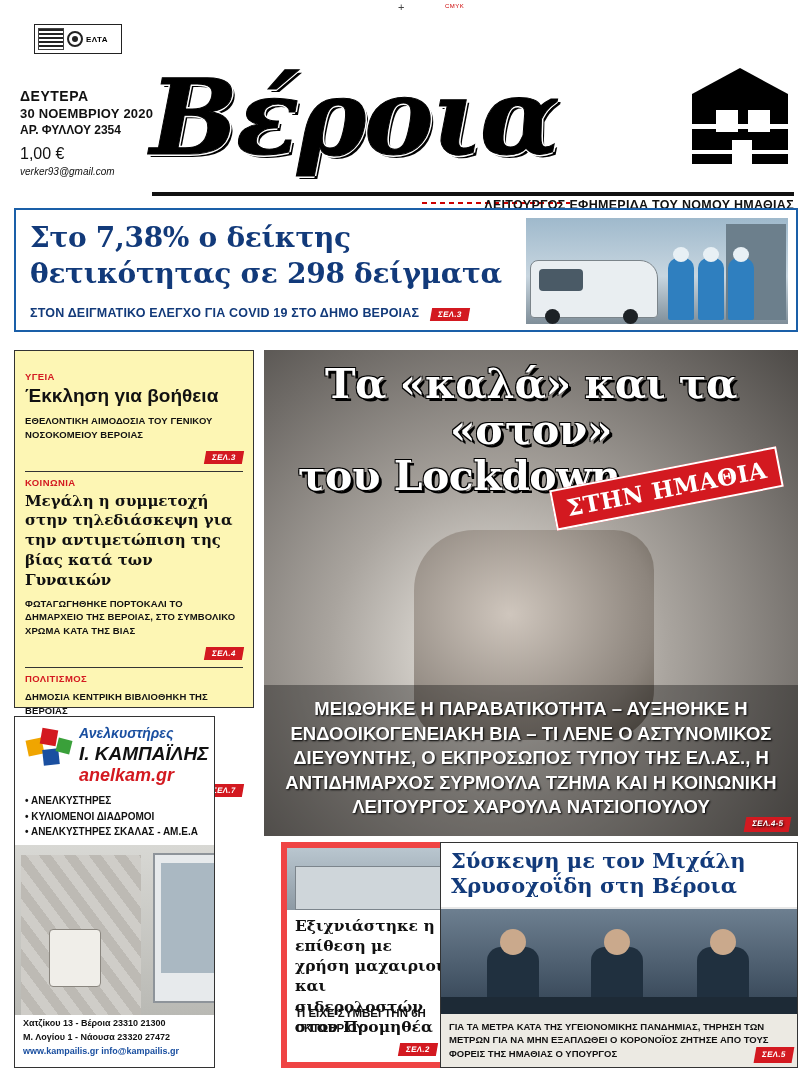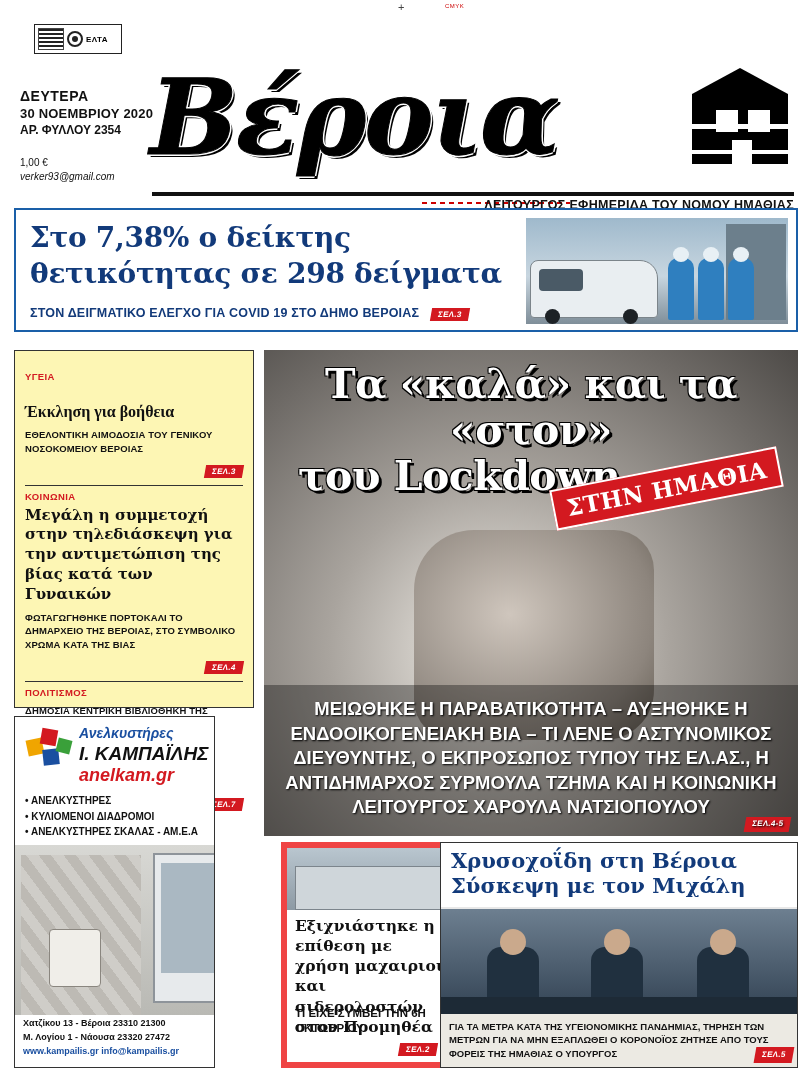--- a/index.html
+++ b/index.html
@@ -59,21 +59,21 @@
   .elta-text { font-size: 8px; font-weight: bold; letter-spacing: .5px; }
 
   .date-block {
     position: absolute; left: 20px; top: 70px;
     width: 140px;
     color: #111;
   }
   .date-block .d1 { font-size: 14px; font-weight: bold; letter-spacing: .5px; }
   .date-block .d2 { font-size: 13px; font-weight: bold; letter-spacing: .2px; margin-top: 2px;}
   .date-block .d3 { font-size: 12px; font-weight: bold; margin-top: 2px;}
-  .date-block .d4 { font-size: 10px; margin-top: 20px; }
+  .date-block .d4 { font-size: 16px; margin-top: 8px; }
   .date-block .d5 { font-size: 10px; margin-top: 3px; font-style: italic; }
 
   .logo-wrap {
     position: absolute; left: 150px; top: 48px;
     width: 520px; height: 110px;
   }
   .logo-text {
     font-family: "DejaVu Serif", serif;
     font-size: 104px;
     font-style: italic;
@@ -163,22 +163,22 @@
   
   .yellow-box {
     position: absolute; left: 14px; top: 350px;
     width: 240px; height: 358px;
     background: #fdf6b4;
     border: 1px solid #333;
     padding: 20px 10px;
   }
   .cat { font-size: 9.5px; font-weight: bold; color: #d31920; letter-spacing: .4px; }
   .lead-head {
-    font-family: Liberation Serif, serif;
-    font-size: 16px; font-weight: bold; color: #111; margin: 21px 0 7px;
+    font-family: Liberation Sans, sans-serif;
+    font-size: 19px; font-weight: bold; color: #111; margin: 3px 0 7px;
   }
   .lead-body { font-size: 9.5px; font-weight: bold; color: #111; line-height: 1.45; letter-spacing: .1px; }
   .hr-thin { border-top: 1px solid #333; margin: 7px 0 5px; }
   .mid-head {
     font-family: "DejaVu Serif", serif;
     font-size: 15px; font-weight: bold; color: #111; line-height: 1.32; margin: 4px 0 6px;
   }
   .tag-right { text-align: right; margin-top: -12px; }
   .yb-row { display:flex; justify-content: space-between; align-items: flex-end; }
 
@@ -472,22 +472,22 @@
     <div class="bm-photo">
       <div class="bldg"></div>
     </div>
     <div class="bm-text">Εξιχνιάστηκε η επίθεση με χρήση μαχαιριού και σιδερολοστών στον Προμηθέα</div>
     <div class="bm-sub">ΤΙ ΕΙΧΕ ΣΥΜΒΕΙ ΤΗΝ 6Η ΟΚΤΩΒΡΙΟΥ</div>
     <span class="sel-tag bm-badge">ΣΕΛ.2</span>
   </div>
 
   <div class="br-box">
     <div class="br-head">
+      <div>Σύσκεψη με τον Μιχάλη</div>
       <div>Χρυσοχοΐδη στη Βέροια</div>
-      <div>Σύσκεψη με τον Μιχάλη</div>
     </div>
     <div class="br-photo">
       <div class="br-person" style="left:46px;"></div>
       <div class="br-person" style="left:150px;"></div>
       <div class="br-person" style="left:256px;"></div>
       <div class="br-table"></div>
     </div>
     <div class="br-cap">
       <span>ΓΙΑ ΤΑ ΜΕΤΡΑ ΚΑΤΑ ΤΗΣ ΥΓΕΙΟΝΟΜΙΚΗΣ ΠΑΝΔΗΜΙΑΣ, ΤΗΡΗΣΗ ΤΩΝ ΜΕΤΡΩΝ ΓΙΑ ΝΑ ΜΗΝ ΕΞΑΠΛΩΘΕΙ Ο ΚΟΡΟΝΟΪΟΣ ΖΗΤΗΣΕ ΑΠΟ ΤΟΥΣ ΦΟΡΕΙΣ ΤΗΣ ΗΜΑΘΙΑΣ Ο ΥΠΟΥΡΓΟΣ</span>
       <span class="sel-tag badge">ΣΕΛ.5</span>

